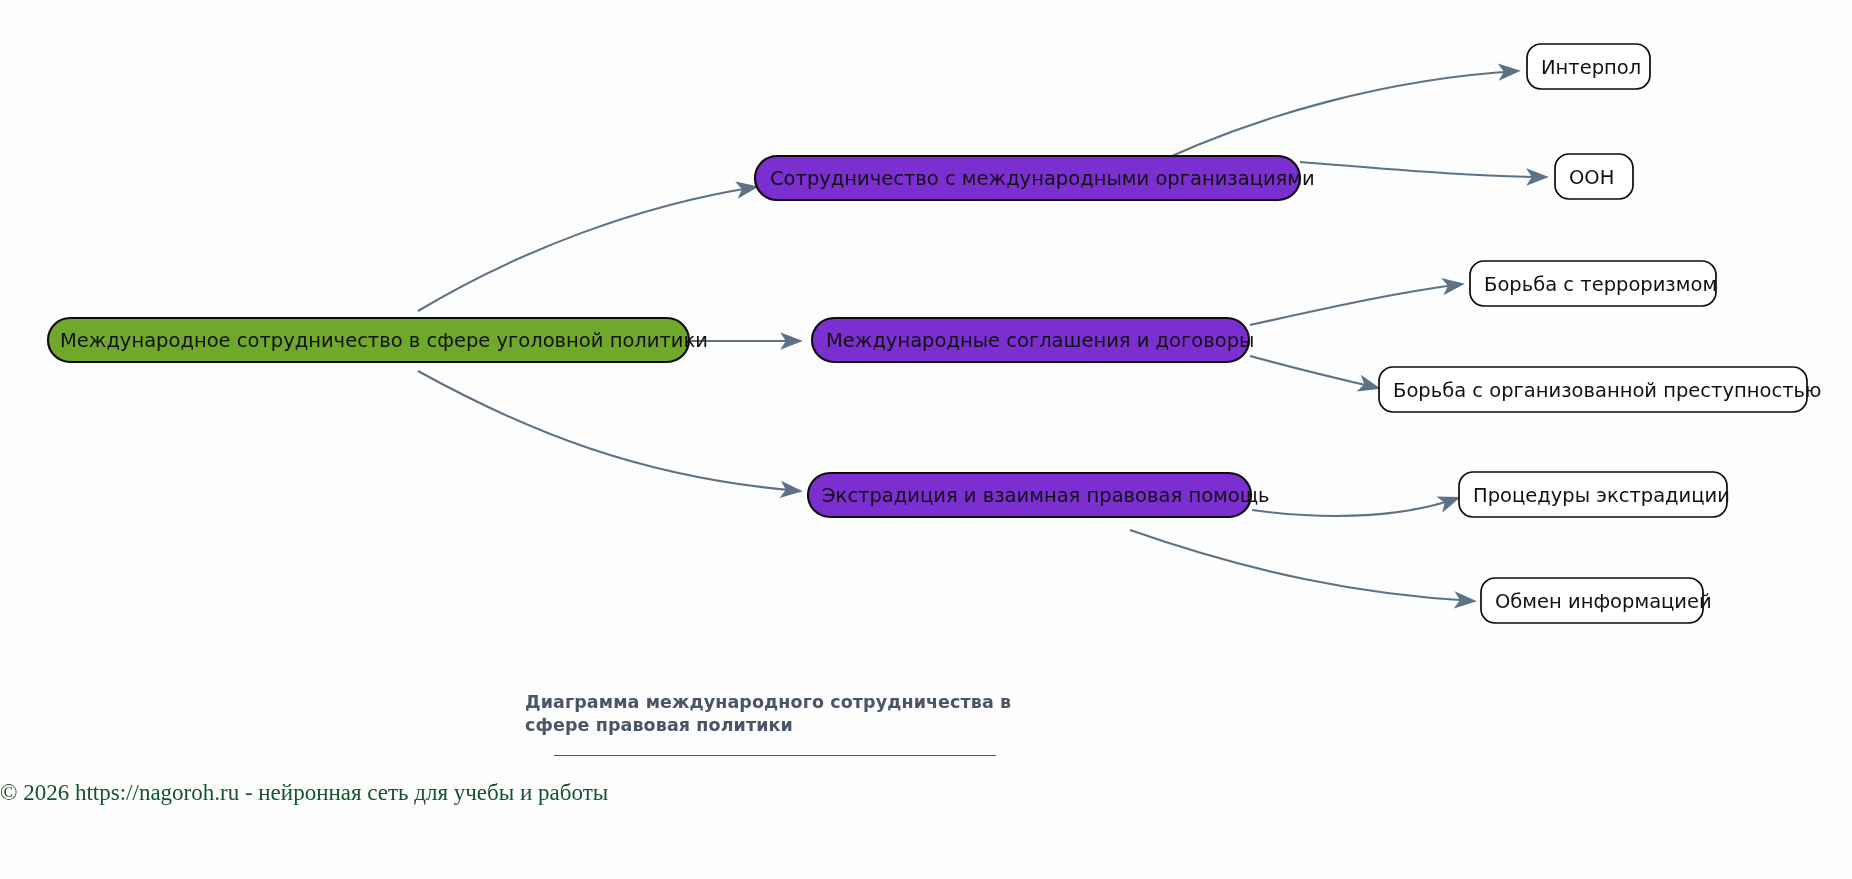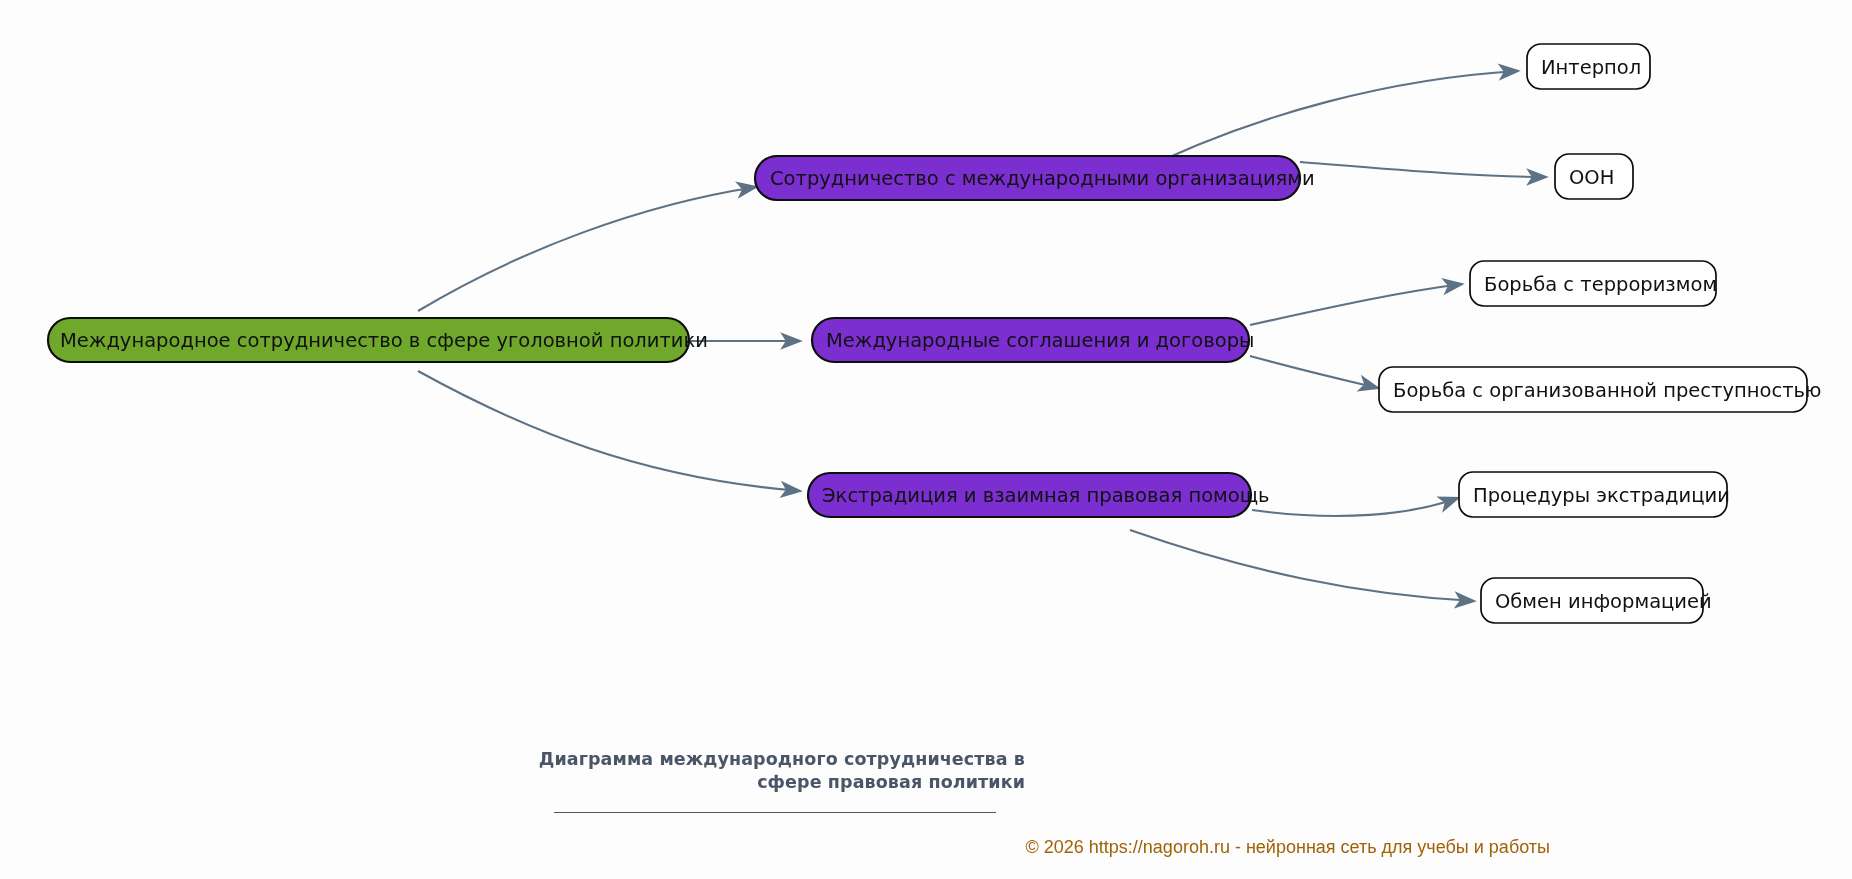--- a/index.html
+++ b/index.html
@@ -56,44 +56,44 @@
     font-size: 19.5px;
     fill: #111111;
     dominant-baseline: middle;
   }
   .node-label-root, .node-label-branch {
     font-size: 19.5px;
   }
   .caption-wrap {
     position: absolute;
     left: 0;
-    top: 748px;
+    top: 691px;
     width: 1550px;
-    text-align: right;
+    text-align: left;
   }
   .caption-title {
     font-family: "DejaVu Sans", "Liberation Sans", sans-serif;
     font-size: 17.5px;
     font-weight: bold;
     color: #4a5568;
     line-height: 1.32;
     max-width: 500px;
     margin: 0 auto;
     letter-spacing: 0.1px;
   }
   .caption-divider {
     width: 442px;
     height: 0;
     border-top: 1.6px solid #4a5568;
     margin: 18px auto 0 auto;
   }
   .caption-footer {
-    font-family: Liberation Sans, sans-serif;
-    font-size: 18px;
-    color: #a16207;
+    font-family: Liberation Serif, serif;
+    font-size: 23px;
+    color: #14532d;
     margin-top: 24px;
   }
 </style>
 </head>
 <body>
 
 <div id="diagram-root">
 
   <svg class="flow" viewBox="0 0 1852 879">
 

